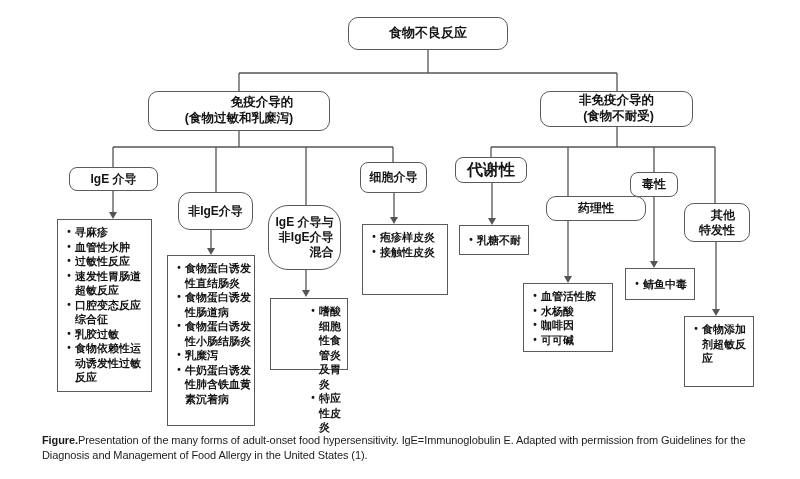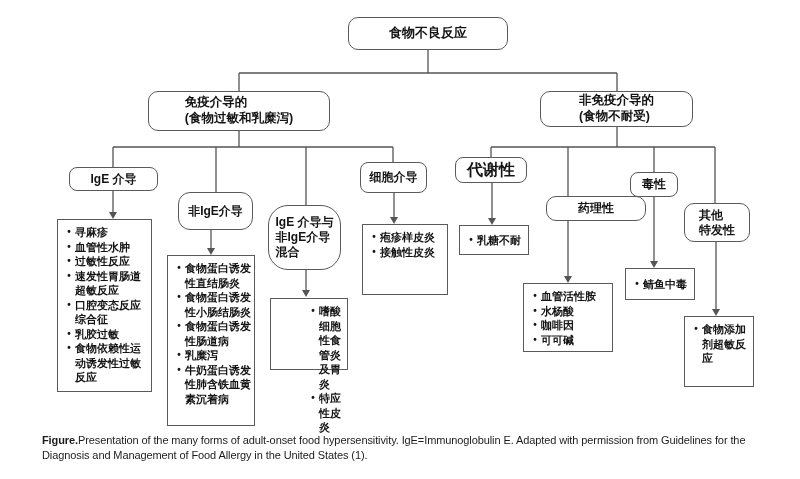--- a/index.html
+++ b/index.html
@@ -13,21 +13,21 @@
     position:relative;width:800px;height:479px;background:var(--bg);
     font-family:"Liberation Sans","DejaVu Sans",sans-serif;color:var(--text);
     overflow:hidden;
   }
   .wires{position:absolute;left:0;top:0;width:800px;height:479px;}
   .wires path{stroke:var(--line);stroke-width:1.3;fill:none;}
   .wires polygon{fill:var(--line);stroke:none;}
   .node{
     position:absolute;box-sizing:border-box;background:#fff;
     border:1.5px solid var(--border);
-    display:grid;place-items:center;text-align:left;
+    display:grid;place-items:center;text-align:right;
     font-weight:bold;
   }
   .node span{white-space:pre-line;line-height:1.25;}
   .listbox{
     position:absolute;box-sizing:border-box;background:#fff;
     border:1.3px solid var(--border);
     padding:5px 3px 5px 5px;
   }
   .listbox.vcenter{display:flex;align-items:center;}
   .listbox ul{margin:0;padding:0;list-style:none;width:100%;}
@@ -132,22 +132,22 @@
       <li>速发性胃肠道超敏反应</li>
       <li>口腔变态反应综合征</li>
       <li>乳胶过敏</li>
       <li>食物依赖性运动诱发性过敏反应</li>
     </ul>
   </div>
 
   <div class="listbox" style="left:167px;top:255px;width:88px;height:171px;">
     <ul>
       <li>食物蛋白诱发性直结肠炎</li>
+      <li>食物蛋白诱发性肠道病</li>
       <li>食物蛋白诱发性小肠结肠炎</li>
-      <li>食物蛋白诱发性肠道病</li>
       <li>乳糜泻</li>
       <li>牛奶蛋白诱发性肺含铁血黄素沉着病</li>
     </ul>
   </div>
 
   <div class="listbox" style="left:270px;top:298px;width:78px;height:72px;padding-left:36px;">
     <ul>
       <li>嗜酸细胞性食管炎及胃炎</li>
       <li>特应性皮炎</li>
     </ul>

